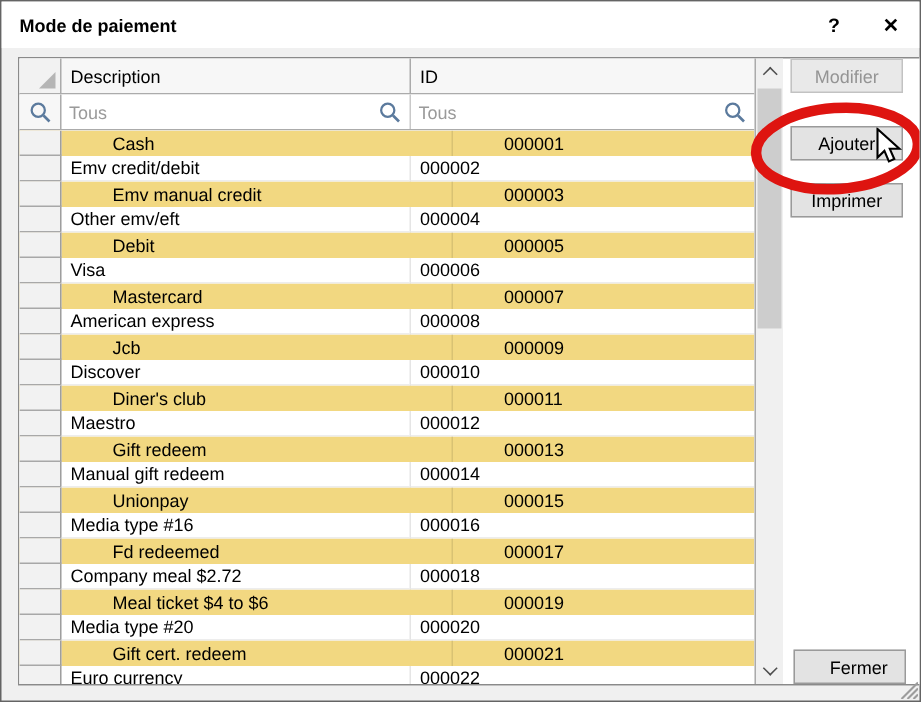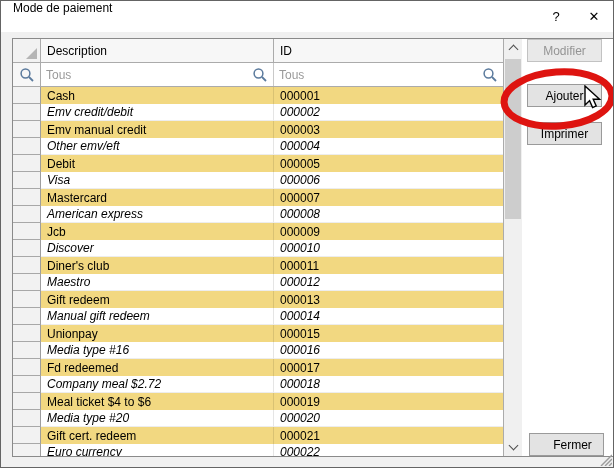--- a/index.html
+++ b/index.html
@@ -5,21 +5,21 @@
   * { margin:0; padding:0; box-sizing:border-box; }
   html,body { font-family:"Liberation Sans", sans-serif; }
   .dialog {
     position:relative; width:614px; height:468px;
     background:#f0f0f0; border:1px solid #646464; overflow:hidden;
     font-size:12px; color:#000;
   }
   
   .titlebar {
     position:absolute; left:0; top:0; width:100%; height:31px;
-    background:#ffffff; display:flex; 
+    background:#ffffff; display:flex; align-items:center;font-weight:bold;
   }
   .title-text { padding-left:12px; font-size:12px; color:#000; }
   .titlebar-buttons { position:absolute; right:0; top:0; height:31px; display:flex; }
   .tb-btn {
     width:38px; height:31px; display:flex; align-items:center; justify-content:center;
     font-size:13px; color:#000; cursor:default;
   }
   
   .table-wrap {
     position:absolute; left:11px; top:37px; width:606px; height:419px;
@@ -38,29 +38,29 @@
   .fcell.desc { width:233px; }
   .fcell.idc { flex:1; border-right:none; }
   .filter-input {
     flex:1; min-width:0; border:none; outline:none; font-family:"Liberation Sans",sans-serif;
     font-size:12px; color:#444; background:transparent;
   }
   .filter-input::placeholder { color:#9a9a9a; opacity:1; }
   .mag { width:16px; height:16px; flex:0 0 16px; }
   .rows-viewport { height:369px; overflow:hidden; background:#fff; }
   .trow { display:flex; height:17px; background:#ffffff; }
-  .trow.hl { background:var(--row-highlight,#f2d881); }
+  .trow.hl { background:var(--row-highlight,#f2d881);gap:28px; }
   .cell { display:flex; align-items:center; font-size:12px; white-space:nowrap; overflow:hidden; }
   .cell.ind {
     width:28px; background:#f2f2f2; border-right:1px solid #9e9e9e;
     border-bottom:1px solid #a8a8a8;
   }
   .cell.desc { width:233px; padding-left:6px; border-right:1px solid rgba(0,0,0,0.10); }
   .cell.idc  { flex:1; padding-left:6px; }
-  .trow:not(.hl) .cell.desc, .trow:not(.hl) .cell.idc { border-bottom:1px solid #ededed;font-style:italic; }
+  .trow:not(.hl) .cell.desc, .trow:not(.hl) .cell.idc { border-bottom:1px solid #ededed; }
   
   .scrollbar {
     width:19px; background:#f0f0f0; border-left:1px solid #ababab;
     position:relative; display:flex; flex-direction:column;
   }
   .sb-arrow { height:17px; display:flex; align-items:center; justify-content:center; }
   .sb-arrow.down { position:absolute; bottom:0; left:0; right:0; }
   .chev { width:7px; height:7px; border-left:1.6px solid #4e4e4e; border-top:1.6px solid #4e4e4e; }
   .chev.up   { transform:translateY(2px) rotate(45deg); }
   .chev.down { transform:translateY(-2px) rotate(225deg); }

